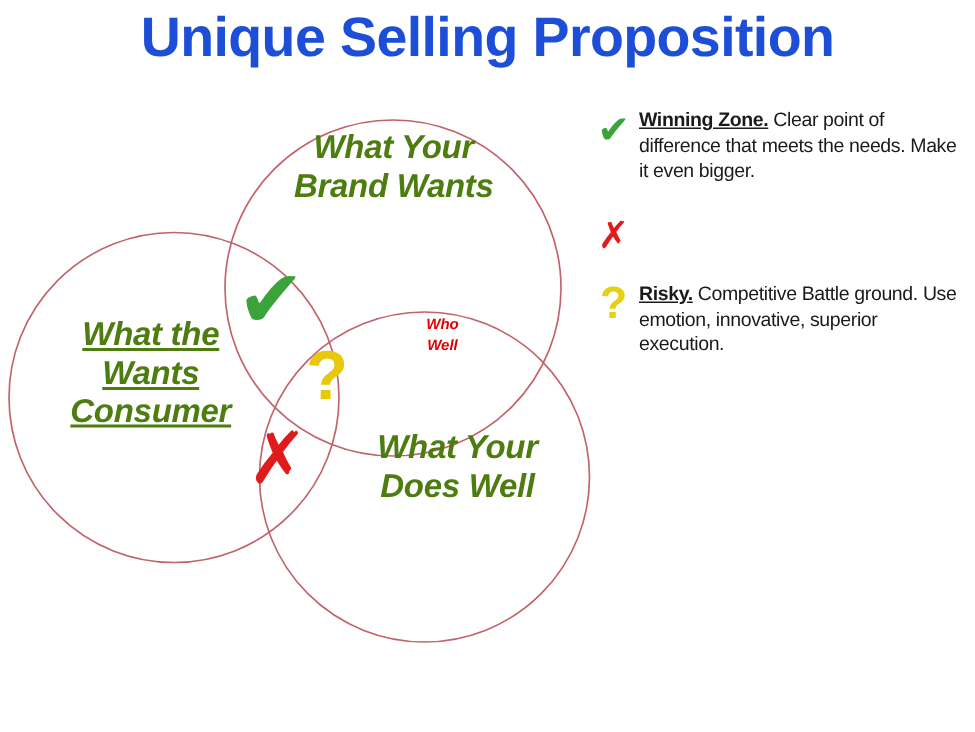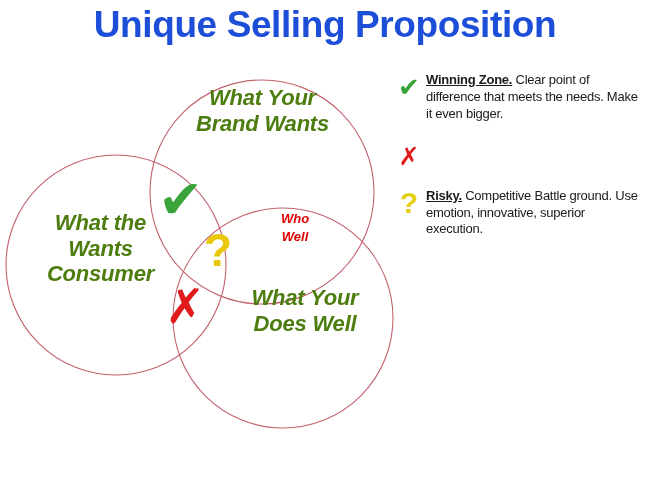--- a/index.html
+++ b/index.html
@@ -53,20 +53,21 @@
     font-style: italic;
     font-size: 22px;
     line-height: 1.16;
     color: #4d7c0f;
     letter-spacing: -0.2px;
   }
   #label-consumer {
     left: 8px;
     top: 155px;
     width: 185px;
+    text-decoration: underline;
   }
   #label-brand {
     left: 160px;
     top: 30px;
     width: 205px;
   }
   #label-competitor {
     left: 205px;
     top: 230px;
     width: 200px;
@@ -74,21 +75,21 @@
 
   #label-whocares {
     position: absolute;
     left: 255px;
     top: 155px;
     width: 80px;
     text-align: center;
     font-family: "Liberation Sans", sans-serif;
     font-weight: bold;
     font-style: italic;
-    font-size: 13px;
+    font-size: 10px;
     line-height: 1.35;
     color: #e00000;
   }
 
   .venn-mark {
     position: absolute;
     font-family: "DejaVu Sans", sans-serif;
     line-height: 1;
     font-weight: bold;
   }

